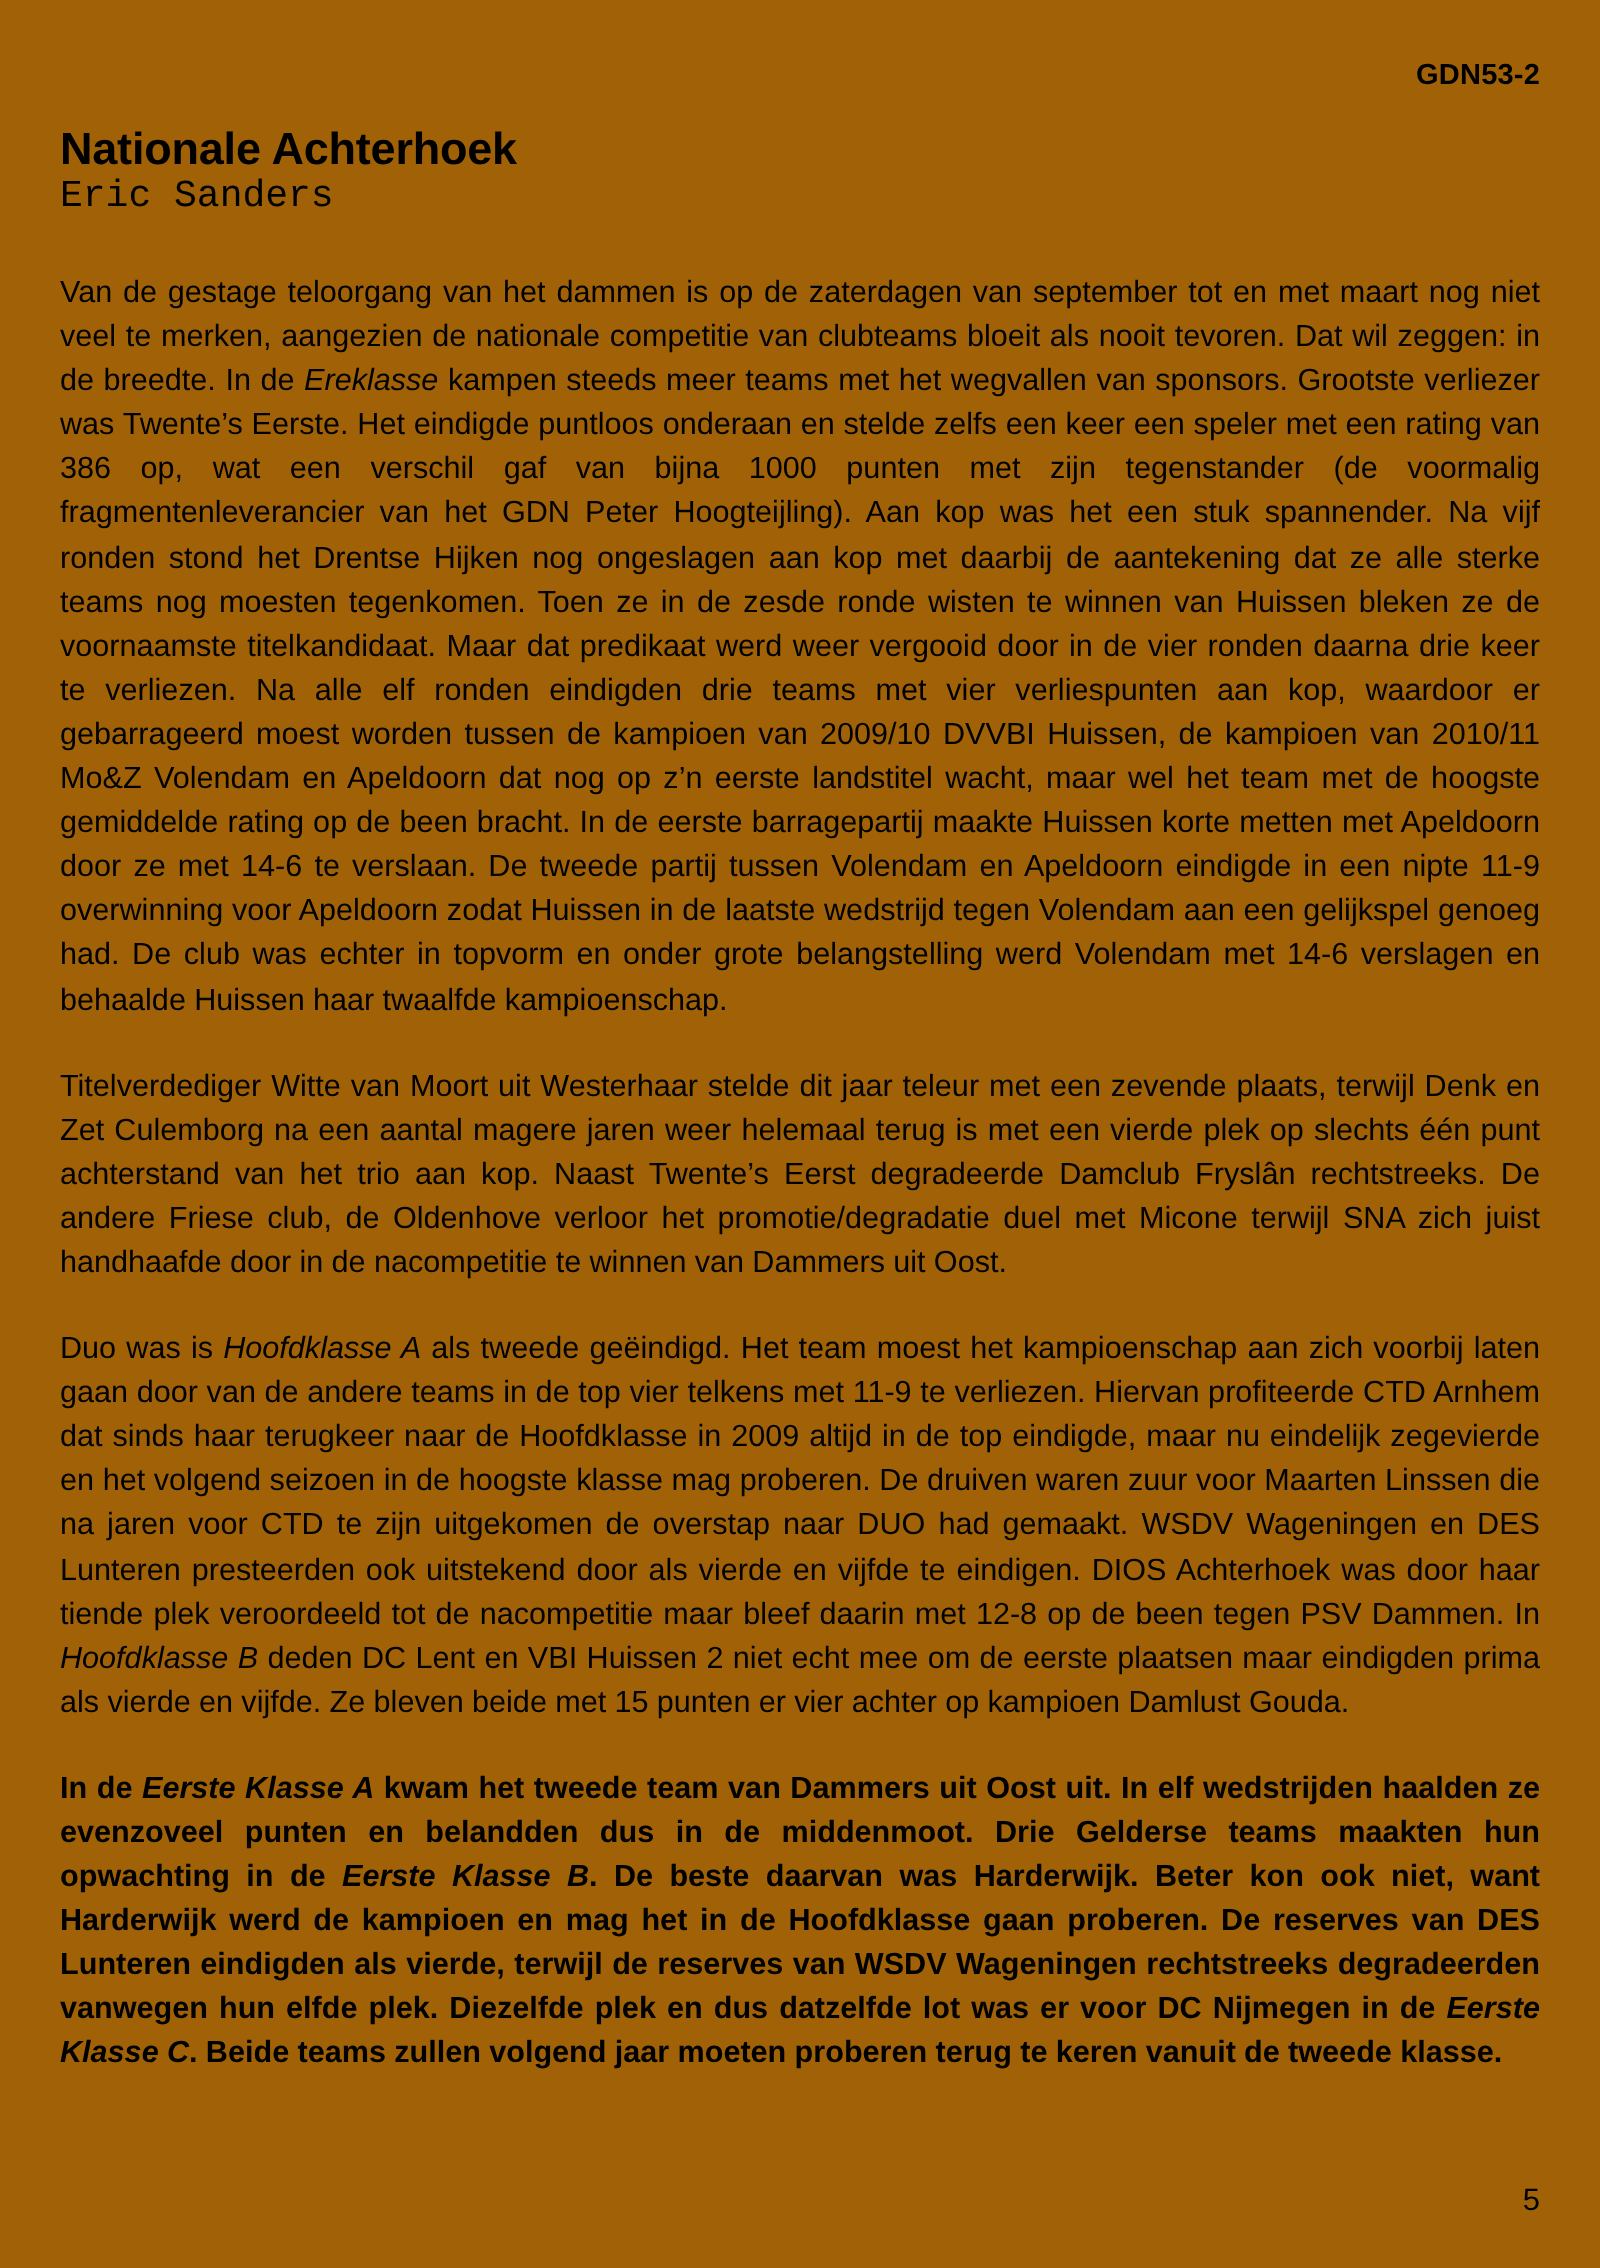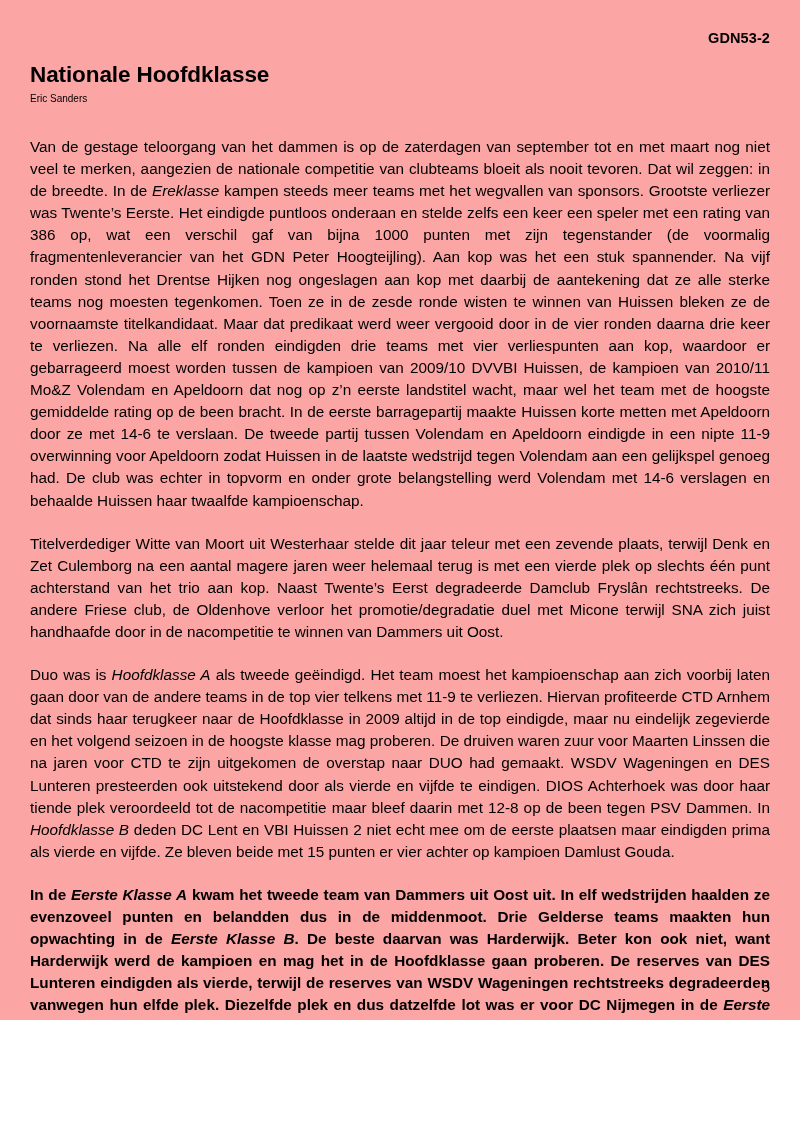--- a/index.html
+++ b/index.html
@@ -8,23 +8,23 @@
     background: #ffffff;
   }
   body {
     font-family: "Liberation Sans", sans-serif;
     color: #000000;
     -webkit-font-smoothing: antialiased;
   }
   .page {
     position: relative;
     width: 800px;
-    height: 1020px;
+    height: 1134px;
     box-sizing: border-box;
-    background: #fca5a5;
+    background: #a16207;
     overflow: hidden;
   }
   .running-head {
     position: absolute;
     top: 30px;
     right: 30px;
     font-size: 14.5px;
     font-weight: bold;
     letter-spacing: 0.1px;
     text-align: right;
@@ -36,23 +36,24 @@
     width: 740px;
   }
   .doc-title {
     font-size: 22.5px;
     font-weight: bold;
     line-height: 26px;
     margin: 0 0 1px 0;
     letter-spacing: -0.1px;
   }
   .doc-author {
-    font-size: 10px;
+    font-size: 19px;
     line-height: 19px;
     margin: 0;
+    font-family: Liberation Mono, monospace;
   }
   .body-copy {
     margin-top: 28px;
   }
   p.para {
     margin: 0 0 21px 0;
     font-size: 15.3px;
     line-height: 22.1px;
     text-align: justify;
     text-justify: inter-word;
@@ -76,21 +77,21 @@
 </style>
 </head>
 <body>
 
 <div class="page">
 
   <div class="running-head">GDN53-2</div>
 
   <div class="content">
 
-    <h1 class="doc-title">Nationale Hoofdklasse</h1>
+    <h1 class="doc-title">Nationale Achterhoek</h1>
 
     <div class="doc-author">Eric Sanders</div>
 
     <div class="body-copy">
       <p class="para"><span>Van de gestage teloorgang van het dammen is op de zaterdagen van september tot en met maart nog niet veel te merken, aangezien de nationale competitie van clubteams bloeit als nooit tevoren. Dat wil zeggen: in de breedte. In de </span><span class="it">Ereklasse</span><span> kampen steeds meer teams met het wegvallen van sponsors. Grootste verliezer was Twente’s Eerste. Het eindigde puntloos onderaan en stelde zelfs een keer een speler met een rating van 386 op, wat een verschil gaf van bijna 1000 punten met zijn tegenstander (de voormalig fragmentenleverancier van het GDN Peter Hoogteijling). Aan kop was het een stuk spannender. Na vijf ronden stond het Drentse Hijken nog ongeslagen aan kop met daarbij de aantekening dat ze alle sterke teams nog moesten tegenkomen. Toen ze in de zesde ronde wisten te winnen van Huissen bleken ze de voornaamste titelkandidaat. Maar dat predikaat werd weer vergooid door in de vier ronden daarna drie keer te verliezen. Na alle elf ronden eindigden drie teams met vier verliespunten aan kop, waardoor er gebarrageerd moest worden tussen de kampioen van 2009/10 DVVBI Huissen, de kampioen van 2010/11 Mo&amp;Z Volendam en Apeldoorn dat nog op z’n eerste landstitel wacht, maar wel het team met de hoogste gemiddelde rating op de been bracht. In de eerste barragepartij maakte Huissen korte metten met  Apeldoorn door ze met 14-6 te verslaan. De tweede partij tussen Volendam en Apeldoorn eindigde in een nipte 11-9 overwinning voor Apeldoorn zodat Huissen in de laatste wedstrijd tegen Volendam aan een gelijkspel genoeg had. De club was echter in topvorm en onder grote belangstelling werd Volendam met 14-6 verslagen en behaalde Huissen haar twaalfde kampioenschap.</span></p>
       <p class="para"><span>Titelverdediger Witte van Moort uit Westerhaar stelde dit jaar teleur met een zevende plaats, terwijl Denk en Zet Culemborg na een aantal magere jaren weer helemaal terug is met een vierde plek op slechts één punt achterstand van het trio aan kop. Naast Twente’s Eerst degradeerde Damclub Fryslân rechtstreeks. De andere Friese club, de Oldenhove verloor het promotie/degradatie duel met Micone terwijl SNA zich juist handhaafde door in de nacompetitie te winnen van Dammers uit Oost.</span></p>
       <p class="para"><span>Duo was is </span><span class="it">Hoofdklasse A</span><span> als tweede geëindigd. Het team moest het kampioenschap aan zich voorbij laten gaan door van de andere teams in de top vier telkens met 11-9 te verliezen. Hiervan profiteerde CTD Arnhem dat sinds haar terugkeer naar de Hoofdklasse in 2009 altijd in de top eindigde, maar nu eindelijk zegevierde en het volgend seizoen in de hoogste klasse mag proberen. De druiven waren zuur voor Maarten Linssen die na jaren voor CTD te zijn uitgekomen de overstap naar DUO had gemaakt. WSDV Wageningen en DES Lunteren presteerden ook uitstekend door als vierde en vijfde te eindigen. DIOS Achterhoek was door haar tiende plek veroordeeld tot de nacompetitie maar bleef daarin met 12-8 op de been tegen PSV Dammen. In </span><span class="it">Hoofdklasse B</span><span> deden DC Lent en VBI Huissen 2 niet echt mee om de eerste plaatsen maar eindigden prima als vierde en vijfde. Ze bleven beide met 15 punten er vier achter op kampioen Damlust Gouda.</span></p>
       <p class="para"><span>In de </span><span class="it">Eerste Klasse A</span><span> kwam het tweede team van Dammers uit Oost uit. In elf wedstrijden haalden ze evenzoveel punten en belandden dus in de middenmoot. Drie Gelderse teams maakten hun opwachting in de </span><span class="it">Eerste Klasse B</span><span>. De beste daarvan was Harderwijk. Beter kon ook niet, want Harderwijk werd de kampioen en mag het in de Hoofdklasse gaan proberen. De reserves van DES Lunteren eindigden als vierde, terwijl de reserves van WSDV Wageningen rechtstreeks degradeerden vanwegen hun elfde plek. Diezelfde plek en dus datzelfde lot was er voor DC Nijmegen in de </span><span class="it">Eerste Klasse C</span><span>. Beide teams zullen volgend jaar moeten proberen terug te keren vanuit de tweede klasse.</span></p>
     </div>
 

